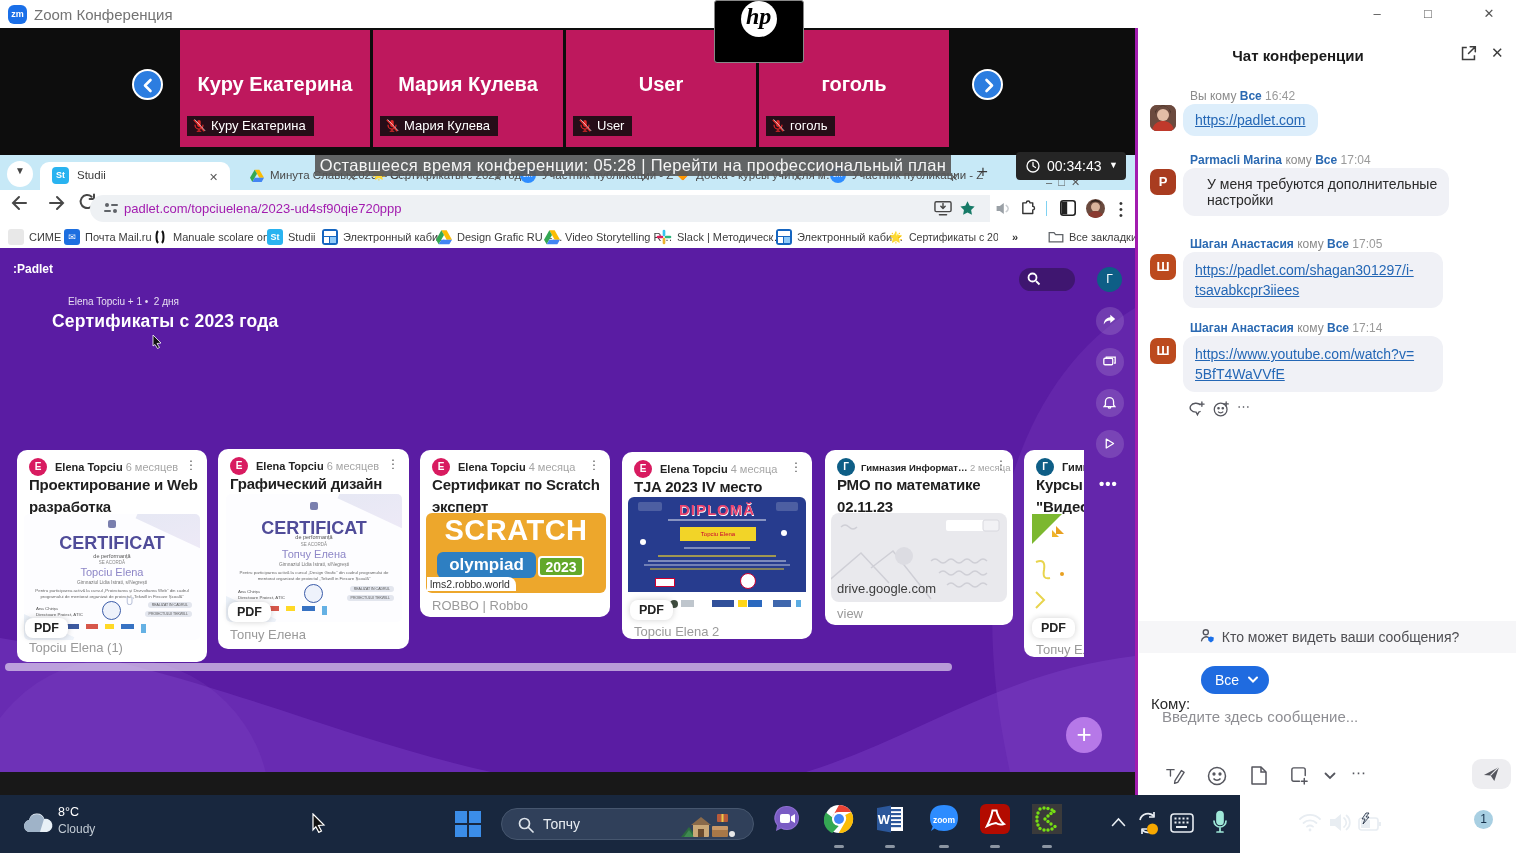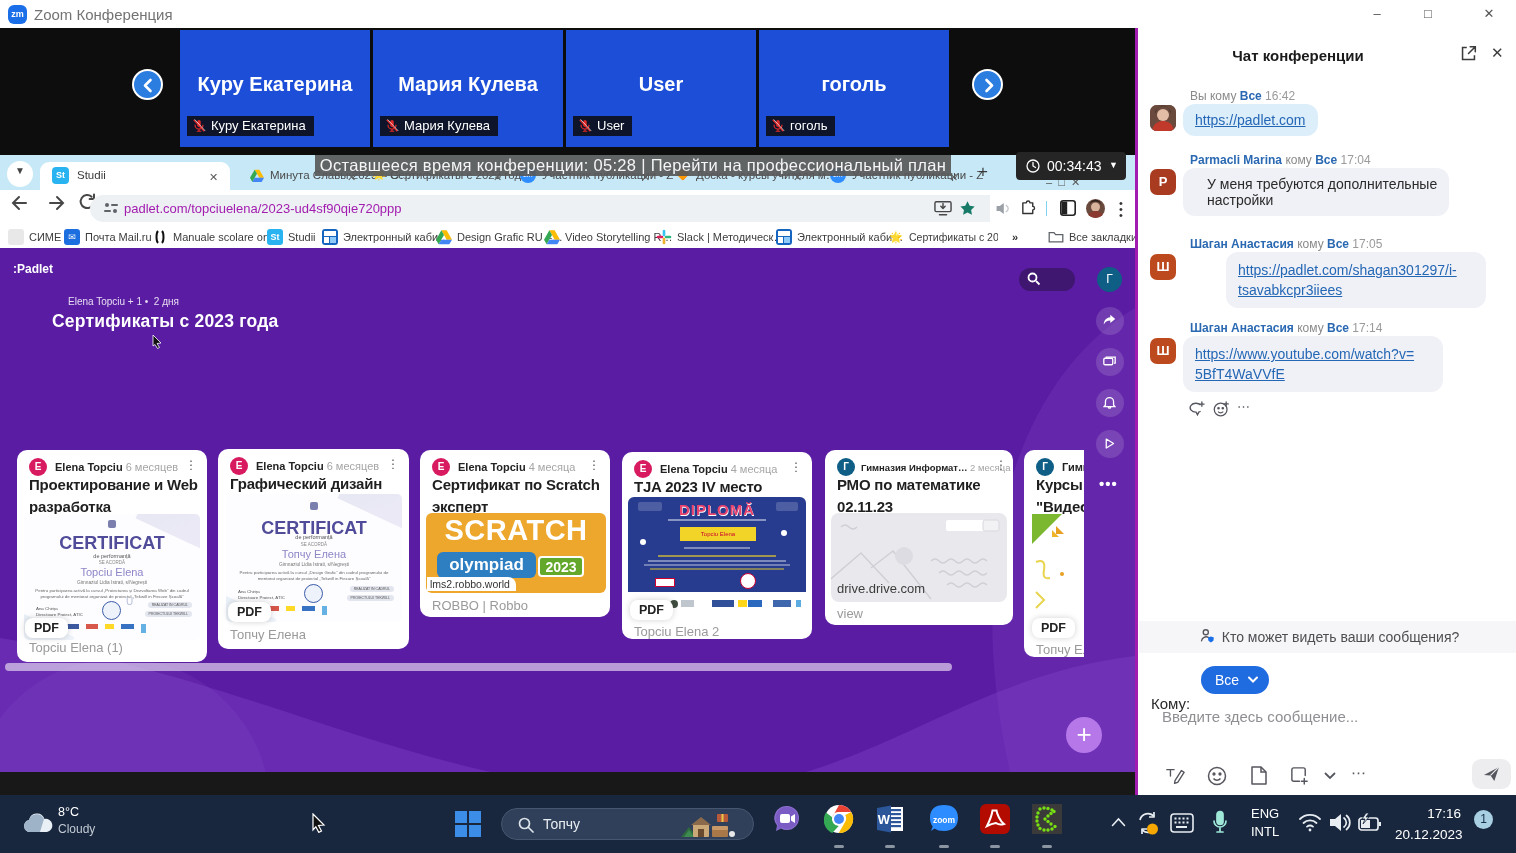--- a/index.html
+++ b/index.html
@@ -10,21 +10,21 @@
 
   
   #titlebar { left:0; top:0; width:1516px; height:28px; background:#fff; }
   #titlebar .zm { left:8px; top:5px; width:19px; height:19px; border-radius:6px;
      background:#1a6fe8; color:#fff; font-size:9px; font-weight:bold; text-align:center; line-height:19px; }
   #titlebar .t { left:34px; top:6px; font-size:15px; color:#737373; }
   .winctl { top:0; width:46px; height:27px; color:#555; font-size:13px; text-align:center; line-height:27px; }
 
   
   #strip { left:0; top:28px; width:1135px; height:127px; background:#0d0d0d; }
-  .tile { position:absolute; top:2px; height:117px; width:190px; background:#1d4ed8; }
+  .tile { position:absolute; top:2px; height:117px; width:190px; background:#be185d; }
   .tile .nm { position:absolute; left:0; right:0; top:43px; text-align:center; color:#fff; font-size:20px; font-weight:bold; }
   .plate { position:absolute; left:7px; top:86px; height:20px; background:rgba(12,12,12,0.85); color:#fff;
      font-size:13px; line-height:20px; padding:0 8px 0 24px; }
   .micoff { position:absolute; left:5px; top:3px; width:14px; height:14px; }
   .navbtn { position:absolute; top:41px; width:31px; height:31px; border-radius:50%; background:#2c7de0; border:2px solid #fff; }
   .navbtn svg { position:absolute; left:6px; top:6px; }
   #hptile { left:714px; top:0px; width:90px; height:63px; background:#000; border:1px solid #888; border-radius:3px; }
 
   
   #tabstrip { left:0; top:155px; width:1135px; height:35px; background:#c7e9f7; }
@@ -82,21 +82,21 @@
   #chat { left:1135px; top:28px; width:415px; height:767px; background:#fff; border-left:3px solid #a21caf; }
   .chd { position:absolute; left:0; width:320px; text-align:center; font-size:15px; font-weight:bold; color:#1b1b1b; }
   .msghdr { position:absolute; font-size:12px; color:#8a8a8a; white-space:nowrap; }
   .msghdr b { color:#2a69b2; font-weight:bold; }
   .bub { position:absolute; border-radius:12px; background:#f0f1f6; font-size:14px; color:#2a2a2a; padding:8px 12px; }
   .bub a { color:#2467b5; text-decoration:underline; }
   .avt { position:absolute; width:26px; height:26px; border-radius:7px; color:#fff; font-size:13px; font-weight:bold;
      text-align:center; line-height:26px; }
 
   
-  #taskbar { left:0; top:795px; width:1516px; height:58px; background:#18273e; }
+  #taskbar { left:0; top:795px; width:1240px; height:58px; background:#18273e; }
   #taskbar .wtxt1 { left:58px; top:10px; font-size:12.5px; color:#fff; }
   #taskbar .wtxt2 { left:58px; top:27px; font-size:12px; color:#c2cbd4; }
   .tbi { position:absolute; top:9px; width:30px; height:30px; }
   .ind { position:absolute; top:50px; width:10px; height:3px; border-radius:2px; background:#8b95a2; }
 
   #blackbar { left:0; top:772px; width:1135px; height:23px; background:#181818; }
 </style>
 </head>
 <body>
 <div id="s">
@@ -149,20 +149,24 @@
     <div class="navbtn" style="left:132px;">
         <svg width="17" height="17" viewBox="0 0 17 17" fill="none" stroke="#fff" stroke-width="2.6" stroke-linecap="round" stroke-linejoin="round">
           <path d="M10.5 3L5 8.5l5.5 5.5"></path>
         </svg>
       </div>
     <div class="navbtn" style="left:972px;">
         <svg width="17" height="17" viewBox="0 0 17 17" fill="none" stroke="#fff" stroke-width="2.6" stroke-linecap="round" stroke-linejoin="round">
           <path d="M6.5 3L12 8.5 6.5 14"></path>
         </svg>
       </div>
+  </div>
+  <div id="hptile" class="abs">
+    <div style="position:absolute;left:50%;top:0px;margin-left:-18px;width:36px;height:36px;border-radius:50%;background:#fff;"></div>
+    <div style="position:absolute;left:50%;top:2px;margin-left:-13px;width:26px;height:30px;color:#000;font-size:24px;font-weight:bold;font-style:italic;font-family:'Liberation Serif',serif;">hp</div>
   </div>
 
   <div id="tabstrip" class="abs">
     <div style="position:absolute;left:7px;top:6px;width:26px;height:26px;border-radius:50%;background:#fff;color:#444;text-align:center;font-size:10px;"><span style="position:relative;top:4px;">▼</span></div>
     <div class="tab" style="left:40px;width:190px;background:#fff;border-radius:9px 9px 0 0;height:28px;">
       <span style="position:absolute;left:12px;top:5px;width:17px;height:17px;background:#29b3f0;border-radius:4px;color:#fff;font-size:9px;font-weight:bold;text-align:center;line-height:17px;">St</span>
       <span style="position:absolute;left:37px;top:7px;">Studii</span>
       <span class="tabx" style="right:10px;">✕</span>
     </div>
     <div class="tab" style="left:238px;width:118px;">
@@ -455,21 +459,21 @@
             <path d="M10 14 q4 -4 8 0 q4 4 8 0"></path>
             <path d="M-5 70 L30 40 L58 70 M40 55 L62 38 L100 86"></path>
             <circle cx="73" cy="43" r="9" fill="#dcdce2" stroke="none"></circle>
             <path d="M100 48 q4 -4 8 0 q4 4 8 0 q4 -4 8 0 q4 4 8 0 q4 -4 8 0 q4 4 8 0 q4 -4 8 0"></path>
             <path d="M108 60 q4 -4 8 0 q4 4 8 0 q4 -4 8 0 q4 4 8 0 q4 -4 8 0 q4 4 8 0"></path>
             <path d="M116 72 q4 -4 8 0 q4 4 8 0 q4 -4 8 0 q4 4 8 0 q4 -4 8 0"></path>
           </g>
           <rect x="115" y="7" width="44" height="11" rx="2" fill="#fff"></rect>
           <rect x="152" y="7" width="16" height="11" rx="2" fill="#f2f2f5" stroke="#d8d8de"></rect>
         </svg>
-        <div class="abs" style="left:6px;top:68px;color:#3c3c3c;font-size:13px;">drive.drive.com</div>
+        <div class="abs" style="left:6px;top:68px;color:#3c3c3c;font-size:13px;">drive.google.com</div>
       </div>
       <div class="sub" style="top:156px;">view</div>
     </div>
 
     <div class="pcard" style="left:1024px;top:202px;height:207px;width:60px;overflow:hidden;border-radius:10px 0 0 10px;">
       <div class="av" style="background:#0e5e86;">Г</div>
         <div class="hd" style="left:38px;"><b>Гимназ</b></div>
       <div class="ttl" style="top:24px;">Курсы<br>"Видеос</div>
       <div class="abs" style="left:8px;top:64px;width:60px;height:100px;background:#fff;">
         <svg width="52" height="100">
@@ -504,21 +508,21 @@
           <path d="M2 26c1-8 7-10 11-10s10 2 11 10z" fill="#c0392b"></path>
         </svg></div>
     <div class="bub" style="left:45px;top:76px;background:#ddeefb;"><a>https://padlet.com</a></div>
 
     <div class="msghdr" style="left:52px;top:125px;"><b>Parmacli Marina</b> кому <b>Все</b> <span style="color:#9a9a9a;">17:04</span></div>
     <div class="avt" style="left:12px;top:141px;background:#a93c20;">P</div>
     <div class="bub" style="left:45px;top:140px;padding-left:24px;">У меня требуются дополнительные<br>настройки</div>
 
     <div class="msghdr" style="left:52px;top:209px;"><b>Шаган Анастасия</b> кому <b>Все</b> <span style="color:#9a9a9a;">17:05</span></div>
     <div class="avt" style="left:12px;top:226px;background:#bc4a1e;">Ш</div>
-    <div class="bub" style="left:45px;top:224px;width:260px;line-height:20px;margin-left:43px;"><a>https://padlet.com/shagan301297/i-<br>tsavabkcpr3iiees</a></div>
+    <div class="bub" style="left:45px;top:224px;width:260px;line-height:20px;"><a>https://padlet.com/shagan301297/i-<br>tsavabkcpr3iiees</a></div>
 
     <div class="msghdr" style="left:52px;top:293px;"><b>Шаган Анастасия</b> кому <b>Все</b> <span style="color:#9a9a9a;">17:14</span></div>
     <div class="avt" style="left:12px;top:310px;background:#bc4a1e;">Ш</div>
     <div class="bub" style="left:45px;top:308px;width:260px;line-height:20px;"><a>https://www.youtube.com/watch?v=<br>5BfT4WaVVfE</a></div>
 
     <svg class="abs" style="left:50px;top:373px;" width="18" height="16" viewBox="0 0 20 18" fill="none" stroke="#55565e" stroke-width="1.5">
         <path d="M14 4.5a6.5 5 0 1 0-5 8l1.5 3 1.5-3a6.5 5 0 0 0 2-1"></path>
         <path d="M15.5 1v5M13 3.5h5" stroke-linecap="round"></path>
       </svg>
     <svg class="abs" style="left:75px;top:373px;" width="17" height="17" viewBox="0 0 20 20" fill="none" stroke="#55565e" stroke-width="1.5">

